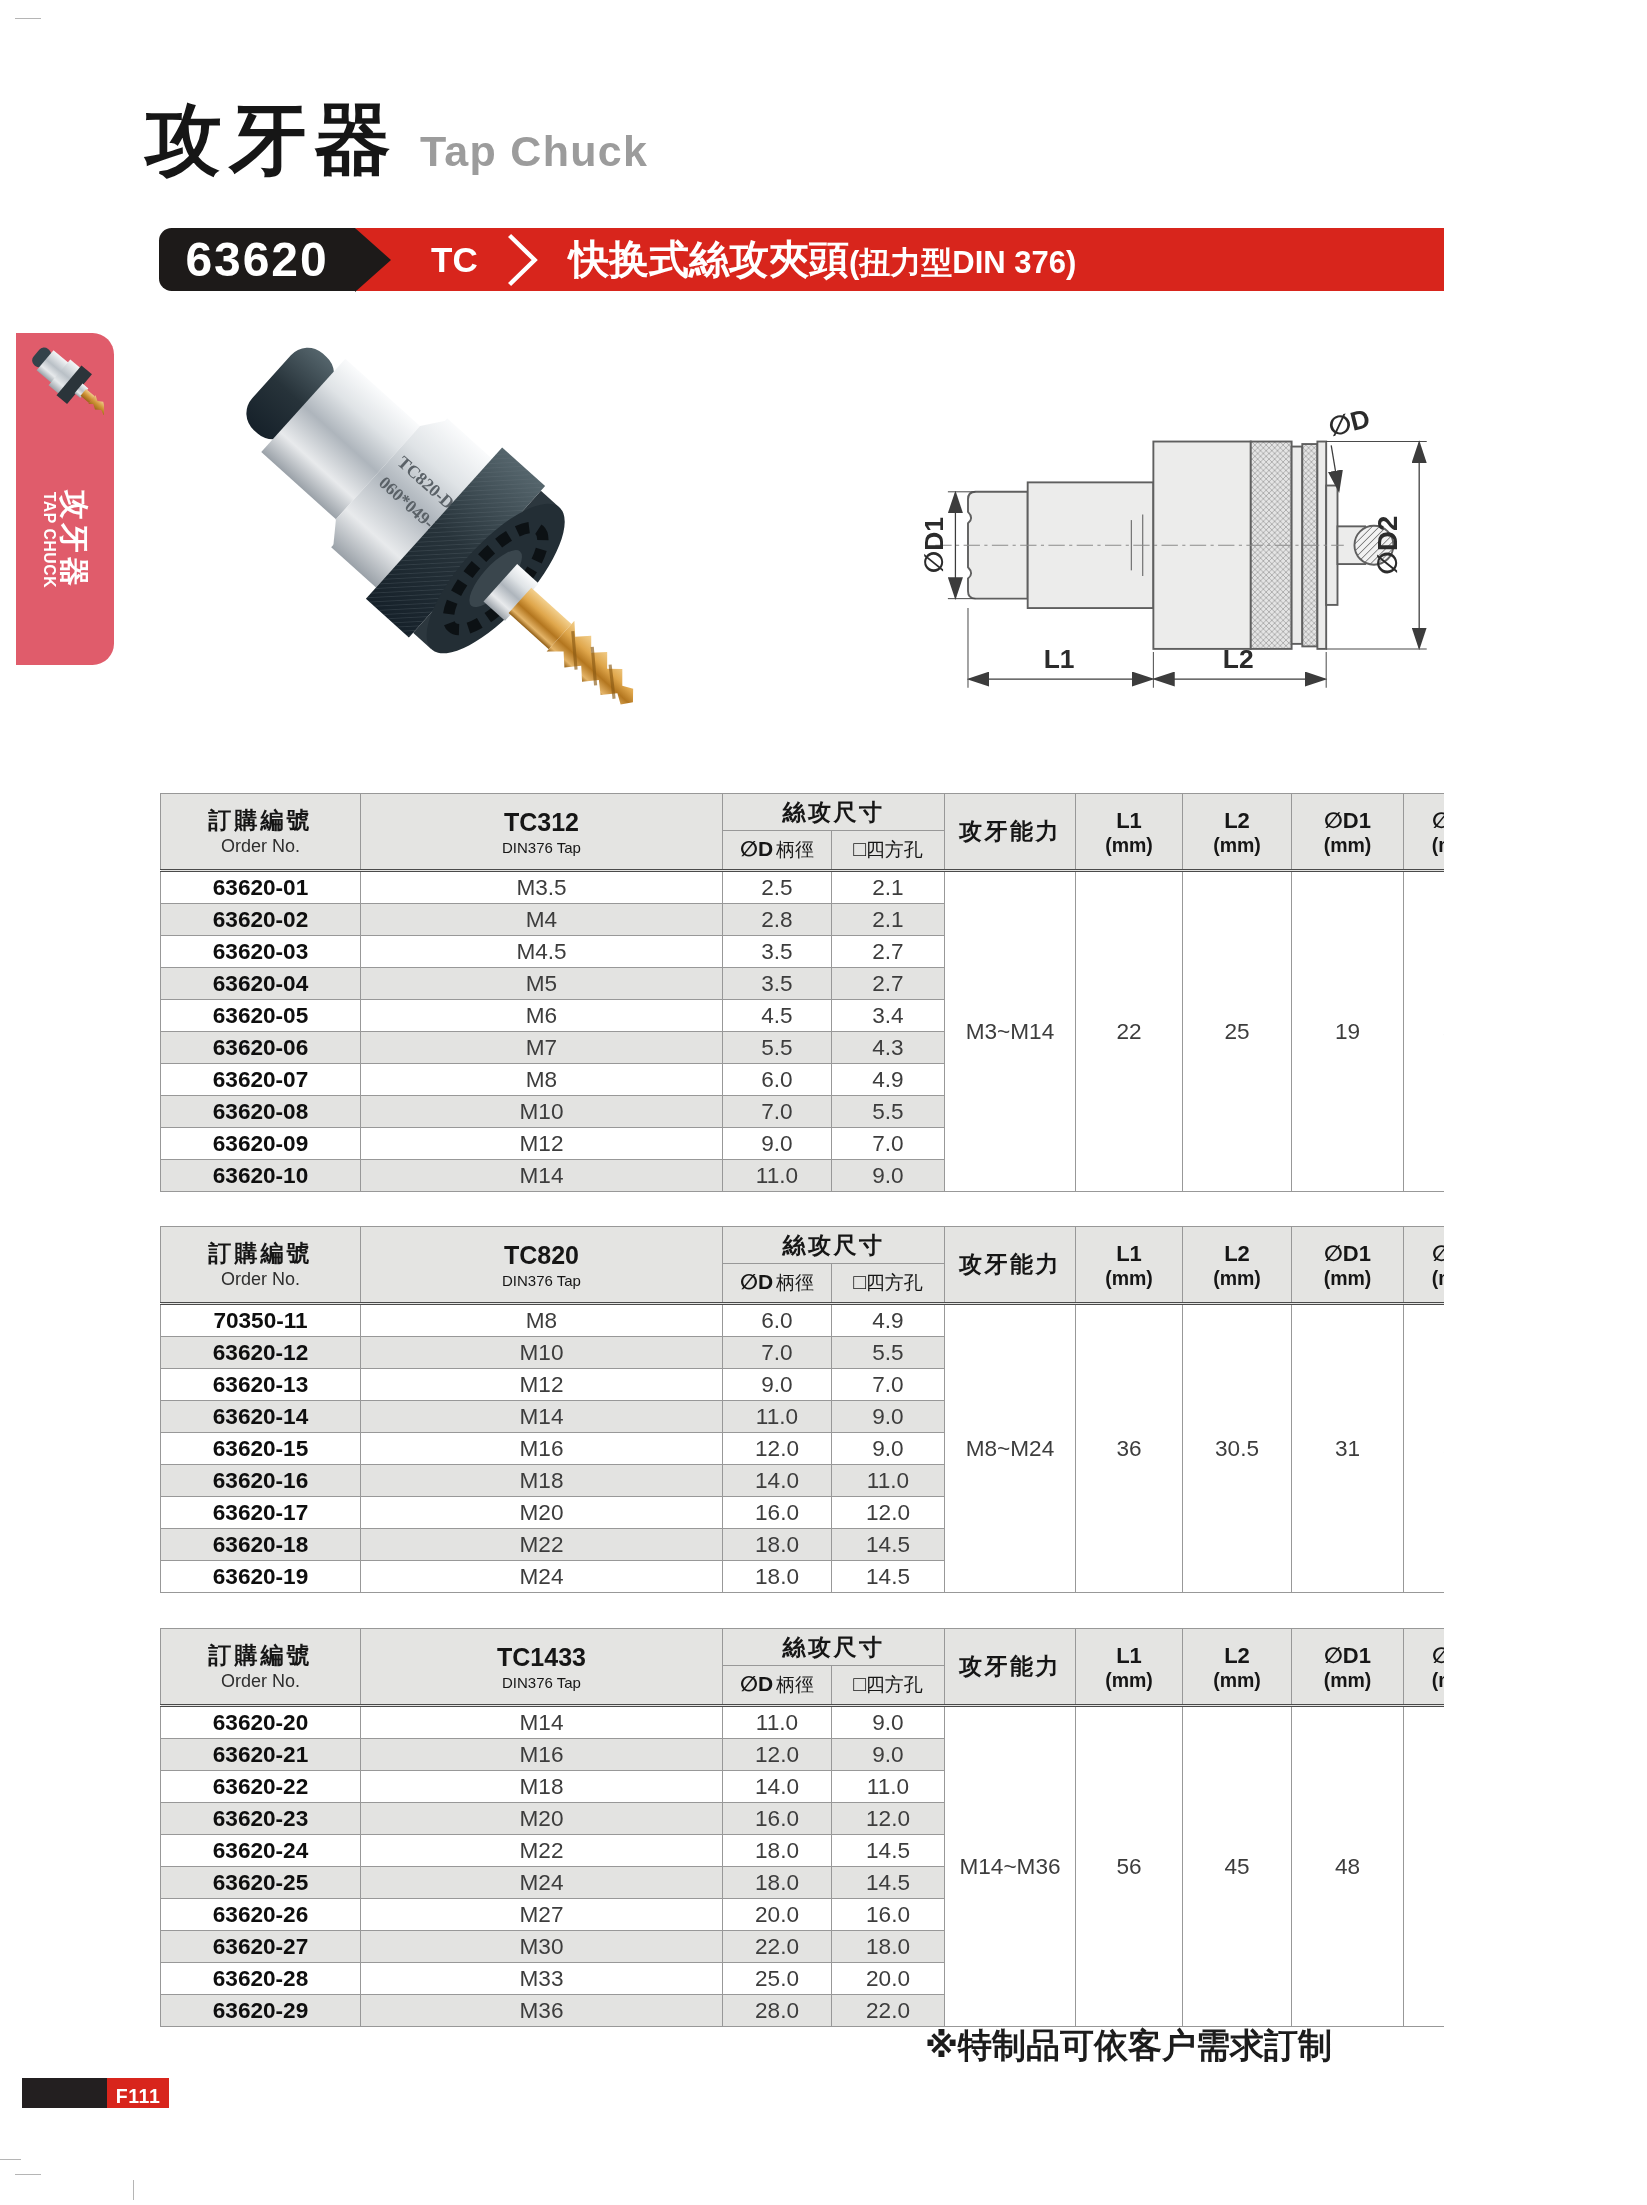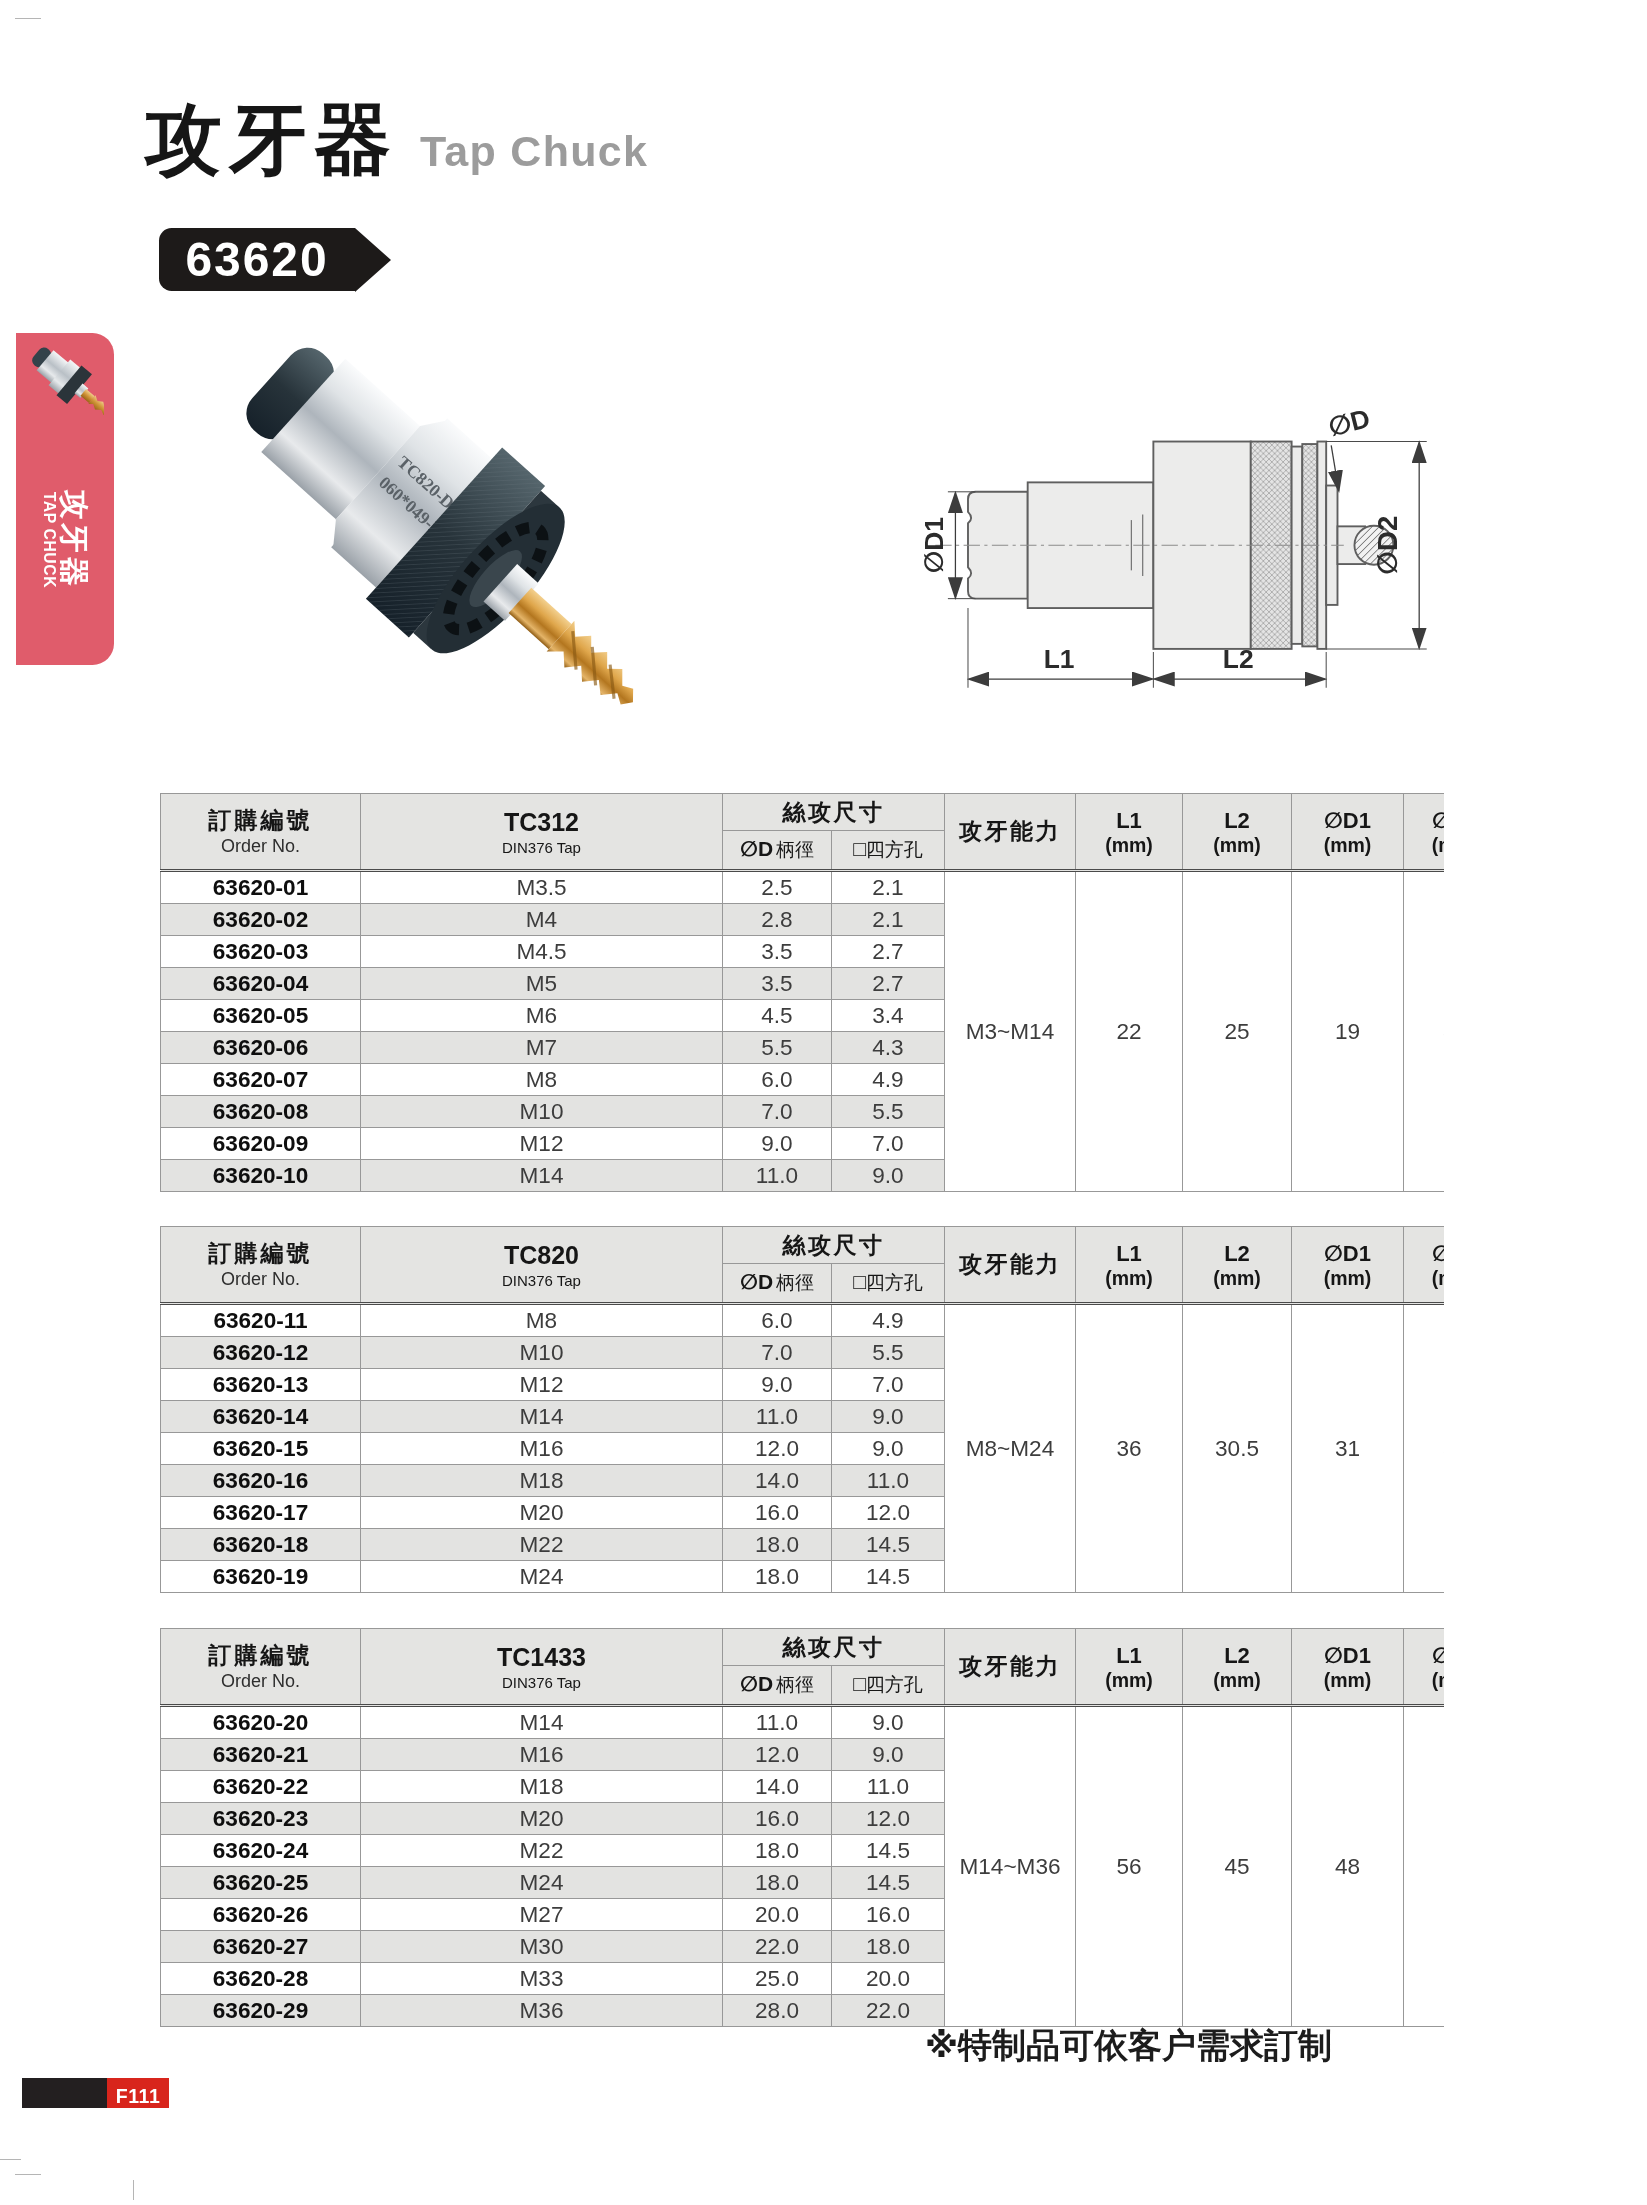--- a/index.html
+++ b/index.html
@@ -76,20 +76,31 @@
   <div class="crop" style="left:15px;top:2174px;width:26.4px;height:1.3px;"></div>
   <div class="crop" style="left:1606px;top:2174px;width:26.4px;height:1.3px;"></div>
   <div class="crop" style="left:0px;top:2159px;width:21.4px;height:1.3px;"></div>
   <div class="crop" style="left:133px;top:2180px;width:1.3px;height:20px;"></div>
 
   <div class="title-wrap">
     <span class="title-zh">攻牙器</span>
     <span class="title-en">Tap Chuck</span>
   </div>
 
+  <div class="banner">
+    <span class="banner-tc">TC</span>
+    <span class="banner-chev">
+      <svg width="44" height="54" viewBox="0 0 70 86">
+        <polyline points="12,4 52,43 12,82" fill="none" stroke="#ffffff" stroke-width="7"></polyline>
+      </svg>
+    </span>
+    <span class="banner-name">
+      <span>快换式絲攻夾頭</span><span class="banner-paren">(扭力型DIN 376)</span>
+    </span>
+  </div>
   <div class="badge">
     <span class="badge-code">63620</span>
   </div>
 
   <div class="tab">
     <div class="tab-mini">
       <svg width="80" height="101" viewBox="0 0 128 160">
         <defs>
           <linearGradient id="ms" x1="0" y1="0" x2="0" y2="1">
             <stop offset="0" stop-color="#f4f6f7"></stop>
@@ -385,21 +396,21 @@
             <div class="h-dim2">(mm)</div>
           </th>
       </tr>
       <tr>
         <th class="bb h-sub"><span class="h-sym">∅D</span> <span class="h-txt">柄徑</span></th>
         <th class="bb h-sub"><span class="h-sym">□</span><span class="h-txt">四方孔</span></th>
       </tr>
     </thead>
     <tbody>
         <tr>
-          <td class="c-order">63620-11</td>
+          <td class="c-order">70350-11</td>
           <td class="c-val">M8</td>
           <td class="c-val">6.0</td>
           <td class="c-val">4.9</td>
           <td rowspan="9" class="c-merged">M8~M24</td>
           <td rowspan="9" class="c-merged">36</td>
           <td rowspan="9" class="c-merged">30.5</td>
           <td rowspan="9" class="c-merged">31</td>
           <td rowspan="9" class="c-merged">50</td>
         </tr>
         <tr>

